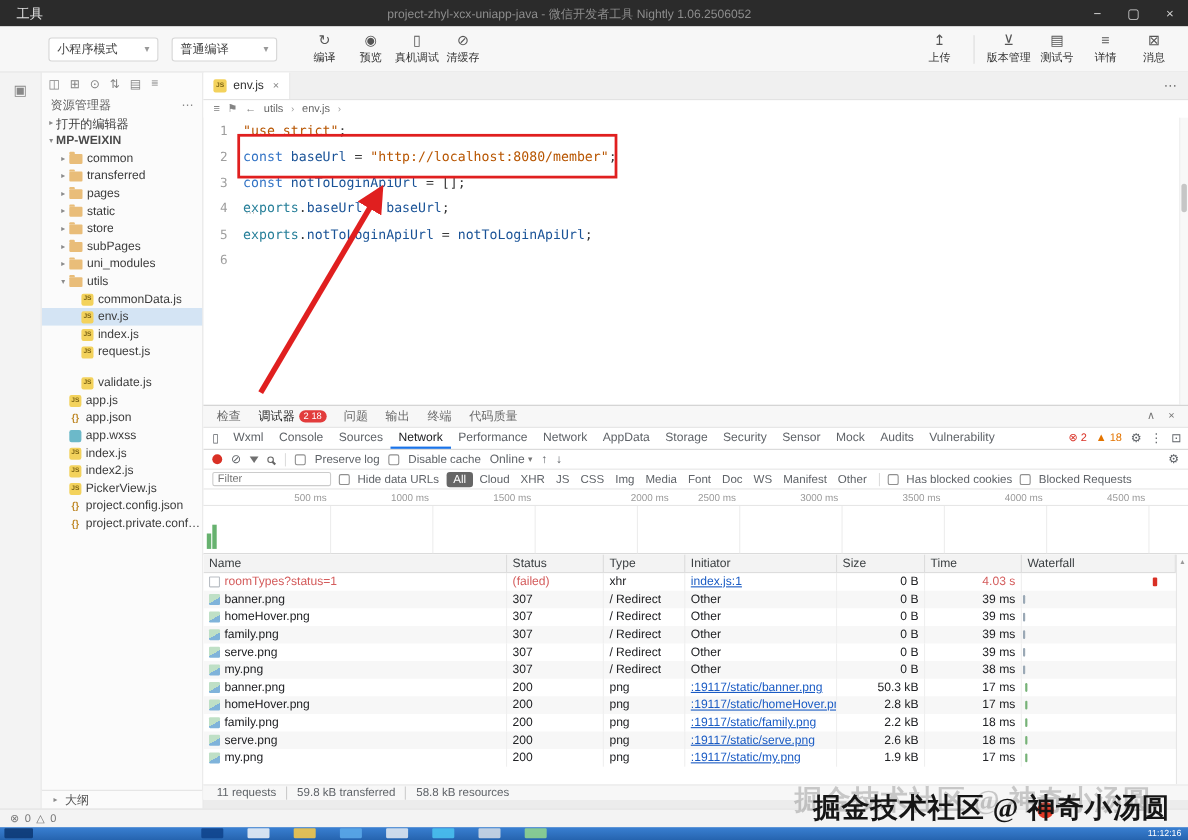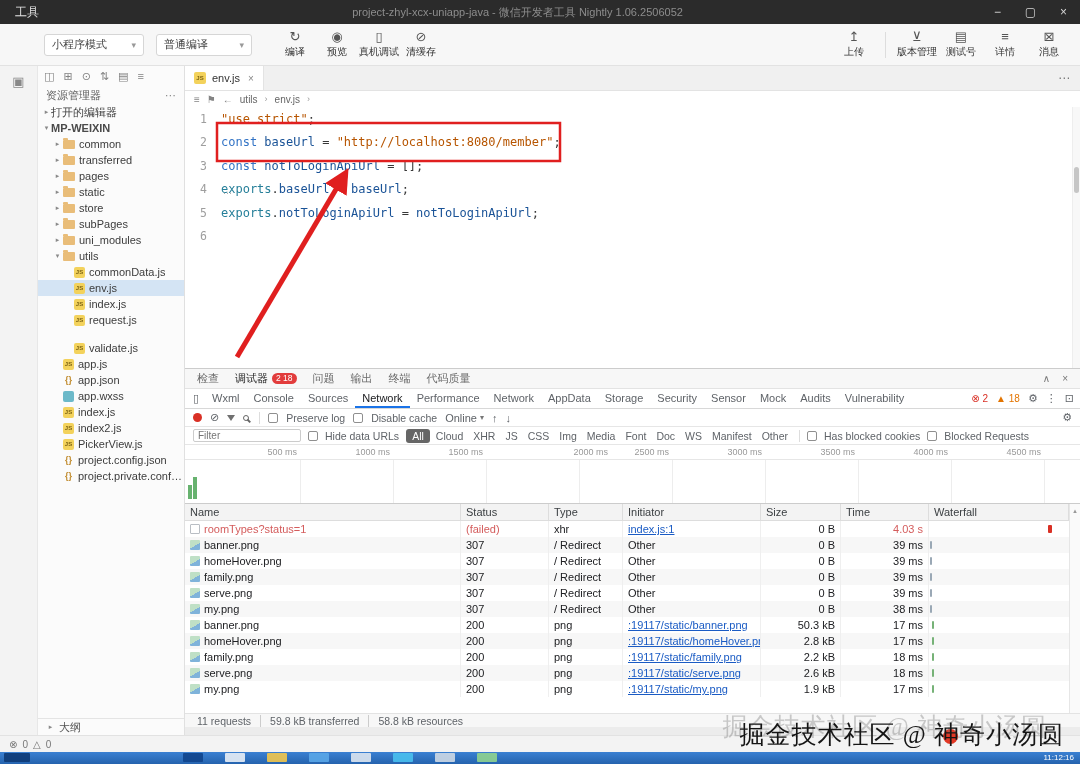--- a/index.html
+++ b/index.html
@@ -126,21 +126,21 @@
 .ric-doc{background:#fff;border:1px solid #b9bec4}
 .ric-img{background:linear-gradient(150deg,#bfe0c6 55%,#7fb3da 55%)}
 .c-wf{position:relative;border-right:none}
 .wfbar{position:absolute;top:4px;height:8px;border-radius:1px}
 .net-scrollcol{position:absolute;top:0;right:0;bottom:0;width:11px;border-left:1px solid #e6e6e6;background:#fafafa;display:flex;justify-content:center;padding-top:3px;color:#999;font-size:7px}
 .net-summary{height:14px;border-top:1px solid #e3e3e3;background:#f7f7f7;display:flex;align-items:center;padding:0 12px;flex:none;color:#5f6368;font-size:10.5px}
 .sum-item+.sum-item{border-left:1px solid #ccc;margin-left:9px;padding-left:9px}
 
 
 .statusbar{position:absolute;left:0;right:0;bottom:12px;height:17px;background:#f3f3f3;border-top:1px solid #e2e2e2;display:flex;align-items:center;gap:5px;padding:0 9px;font-size:10px;color:#777}
-.watermark{position:absolute;right:16px;bottom:13px;z-index:60;font-size:25px;font-weight:normal;color:#151515;white-space:nowrap;letter-spacing:1px;text-shadow:-17px -8px 0 rgba(120,120,120,.38);font-family:"Liberation Serif","DejaVu Serif",serif}
+.watermark{position:absolute;right:16px;bottom:13px;z-index:60;font-size:25px;font-weight:bold;color:#151515;white-space:nowrap;letter-spacing:1px;text-shadow:-17px -8px 0 rgba(120,120,120,.38);font-family:"Liberation Serif","DejaVu Serif",serif}
 .wm-logo{position:absolute;right:122px;bottom:20px;width:15px;height:15px;border-radius:50%;background:#e23825;z-index:59}
 .taskbar{position:absolute;left:0;right:0;bottom:0;height:12px;background:linear-gradient(180deg,#3a80d2,#2563ae);z-index:55}
 .tk-block{position:absolute;top:1px;width:20px;height:9px;border-radius:1px;opacity:.9}
 .tk-clock{position:absolute;right:6px;top:1px;font-size:8px;color:#fff}
 </style>
 </head>
 <body>
 
 <div id="app">
 

